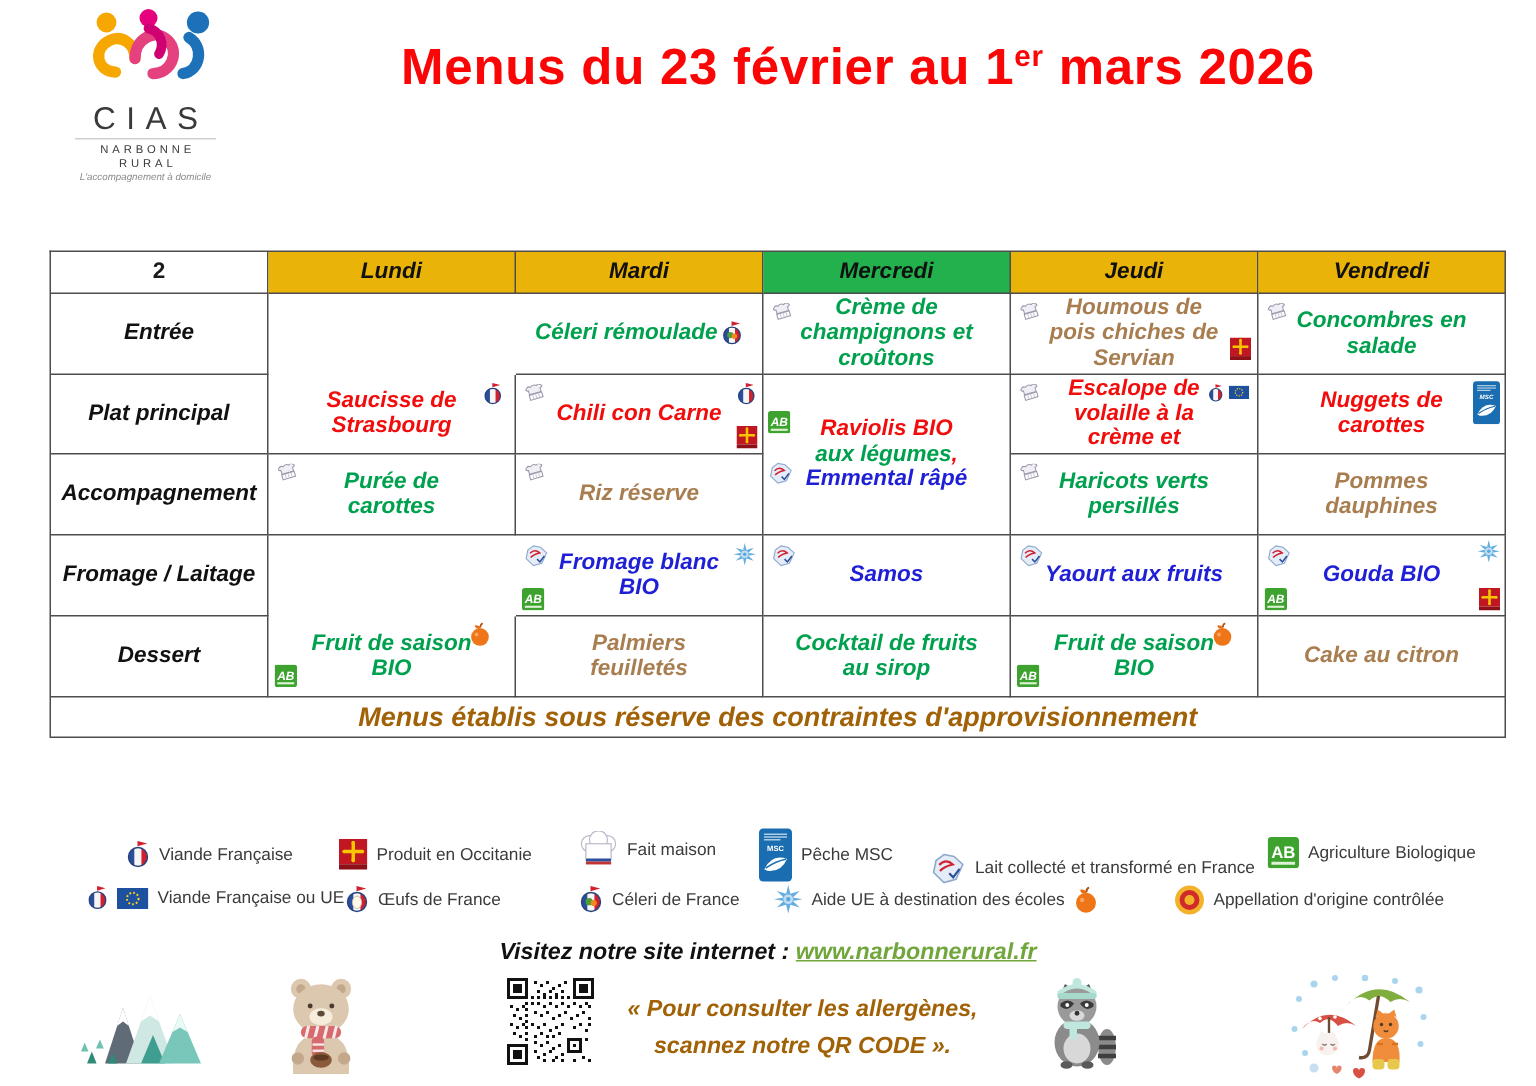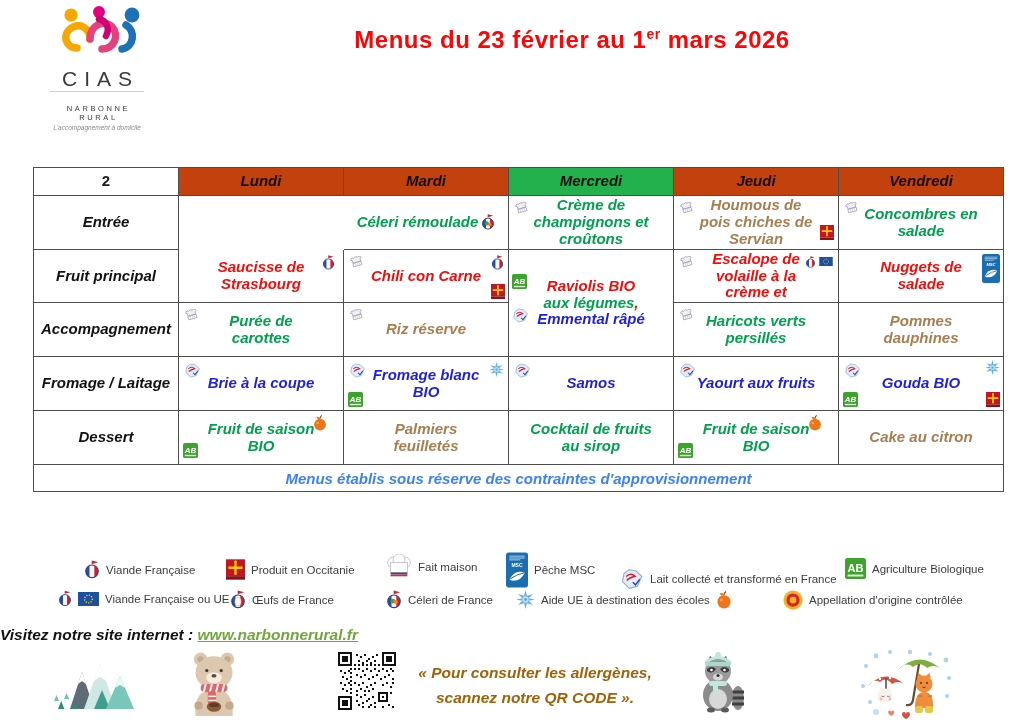--- a/index.html
+++ b/index.html
@@ -5,60 +5,60 @@
   html,body{margin:0;padding:0}
   body{
     width:1024px;height:724px;position:relative;background:#fff;overflow:hidden;
     font-family:"Liberation Sans",sans-serif;color:#1a1a1a;
   }
   .abs{position:absolute}
 
   
   #logo{position:absolute;left:38px;top:6px;width:118px;text-align:center}
   .logo-acronym{font-size:21px;letter-spacing:7px;color:#3a3a3a;margin-top:0;padding-left:7px;line-height:22px}
-  .logo-name{font-size:7.5px;letter-spacing:2.6px;color:#3a3a3a;padding-left:3px;border-top:1px solid #d0d0d0;margin:1px 12px 0 12px;padding-top:12px}
+  .logo-name{font-size:7.5px;letter-spacing:2.6px;color:#3a3a3a;padding-left:3px;border-top:1px solid #d0d0d0;margin:1px 12px 0 12px;padding-top:2px}
   .logo-tagline{font-size:6.5px;font-style:italic;color:#8a8a8a;margin-top:2px}
 
   
   #main-title{position:absolute;left:150px;right:30px;top:26px;text-align:center;
-    font-size:24px;font-weight:bold;color:#fb0606;letter-spacing:0.5px}
+    font-size:34px;font-weight:bold;color:#fb0606;letter-spacing:0.5px}
   #main-title sup{font-size:0.58em}
 
   
   #menu-table{position:absolute;left:33px;top:167px;display:grid;
     grid-template-columns:145px 165px 165px 165px 165px 165px;
     grid-template-rows:28px 54px 53px 54px 54px 54px 27px;
     border-top:1px solid #4d4d4d;border-left:1px solid #4d4d4d;background:#fff}
   .cell{position:relative;border-right:1px solid #4d4d4d;border-bottom:1px solid #4d4d4d;
     display:flex;align-items:center;justify-content:center;text-align:center;
     font-weight:bold;font-style:italic;font-size:15px;line-height:1.12;overflow:hidden}
-  .hdr{background:#c2410c;color:#111}
+  .hdr{background:#eab308;color:#111}
   .hdr-green{background:#22b14c}
   .week{font-style:normal}
   .lbl{color:#111}
   .green-t{color:#00a14e}
   .red-t{color:#f20d0d}
   .brown-t{color:#a87e50}
   .blue-t{color:#1f1fd6}
   .txt{max-width:122px;margin:0 auto}
   .txt-wide{max-width:140px;margin:0 auto}
   .inline-dish{display:flex;align-items:center;gap:3px;white-space:nowrap}
   .ico{position:absolute}
   .p-tl{left:5px;top:6px}.p-tr{right:4px;top:5px}.p-bl{left:4px;bottom:3px}.p-br{right:3px;bottom:3px}
   .note-cell{grid-column:1/7;border-right:1px solid #4d4d4d;border-bottom:1px solid #4d4d4d;
     display:flex;align-items:center;justify-content:center;
-    font-weight:bold;font-style:italic;font-size:15px;color:#3b82f6}
+    font-weight:bold;font-style:italic;font-size:18px;color:#a16207}
   .comma-red{color:#f20d0d}
 
   
   .lg{position:absolute;display:flex;align-items:center;gap:6px;font-size:11.5px;
     color:#3b3b3b;white-space:nowrap;font-style:normal}
 
   
-  #website{position:absolute;left:0;right:0;top:626px;text-align:left;
+  #website{position:absolute;left:0;right:0;top:626px;text-align:center;
     font-weight:bold;font-style:italic;font-size:15.5px;color:#111}
   #website a{color:#71a63c;text-decoration:underline;cursor:pointer}
 
   
   #qr{position:absolute;left:338px;top:652px}
   #qr-caption{position:absolute;left:402px;top:660px;width:266px;text-align:center;
     font-weight:bold;font-style:italic;font-size:15.5px;line-height:25px;color:#a16207}
 </style>
 </head>
 <body>
@@ -224,21 +224,21 @@
       </svg>
     <div class="txt brown-t">Houmous de pois chiches de Servian</div>
   </div>
   <div class="cell" style="grid-row:2;grid-column:6">
     <svg class="ico p-tl" width="16" height="13">
         <use href="#sym-toque"></use>
       </svg>
     <div class="txt green-t">Concombres en salade</div>
   </div>
 
-  <div class="cell lbl" style="grid-row:3;grid-column:1">Fruit principal</div>
+  <div class="cell lbl" style="grid-row:3;grid-column:1">Plat principal</div>
   <div class="cell" style="grid-row:3;grid-column:2">
     <svg class="ico" style="right:8px;top:5px" width="13" height="15">
         <use href="#sym-cocarde"></use>
       </svg>
     <div class="txt red-t">Saucisse de Strasbourg</div>
   </div>
   <div class="cell" style="grid-row:3;grid-column:3">
     <svg class="ico p-tl" width="16" height="13">
         <use href="#sym-toque"></use>
       </svg>
@@ -273,21 +273,21 @@
       </svg>
     <svg class="ico" style="right:5px;top:7px" width="14" height="9">
         <use href="#sym-euflag"></use>
       </svg>
     <div class="txt red-t" style="max-width:112px">Escalope de volaille à la crème et</div>
   </div>
   <div class="cell" style="grid-row:3;grid-column:6">
     <svg class="ico" style="right:3px;top:4px" width="18" height="29">
         <use href="#sym-msc"></use>
       </svg>
-    <div class="txt red-t" style="max-width:100px">Nuggets de salade</div>
+    <div class="txt red-t" style="max-width:100px">Nuggets de carottes</div>
   </div>
 
   <div class="cell lbl" style="grid-row:4;grid-column:1">Accompagnement</div>
   <div class="cell" style="grid-row:4;grid-column:2">
     <svg class="ico p-tl" width="16" height="13">
         <use href="#sym-toque"></use>
       </svg>
     <div class="txt green-t" style="max-width:100px">Purée de carottes</div>
   </div>
   <div class="cell" style="grid-row:4;grid-column:3">
@@ -300,26 +300,20 @@
     <svg class="ico p-tl" width="16" height="13">
         <use href="#sym-toque"></use>
       </svg>
     <div class="txt green-t">Haricots verts persillés</div>
   </div>
   <div class="cell" style="grid-row:4;grid-column:6">
     <div class="txt brown-t" style="max-width:100px">Pommes dauphines</div>
   </div>
 
   <div class="cell lbl" style="grid-row:5;grid-column:1">Fromage / Laitage</div>
-  <div class="cell" style="grid-row:5;grid-column:2">
-    <svg class="ico p-tl" width="17" height="15">
-        <use href="#sym-lait"></use>
-      </svg>
-    <div class="txt blue-t txt-wide">Brie à la coupe</div>
-  </div>
   <div class="cell" style="grid-row:5;grid-column:3">
     <svg class="ico p-tl" width="17" height="15">
         <use href="#sym-lait"></use>
       </svg>
     <svg class="ico p-bl" width="15" height="15">
         <use href="#sym-ab"></use>
       </svg>
     <svg class="ico p-tr" width="15" height="15">
         <use href="#sym-star"></use>
       </svg>

